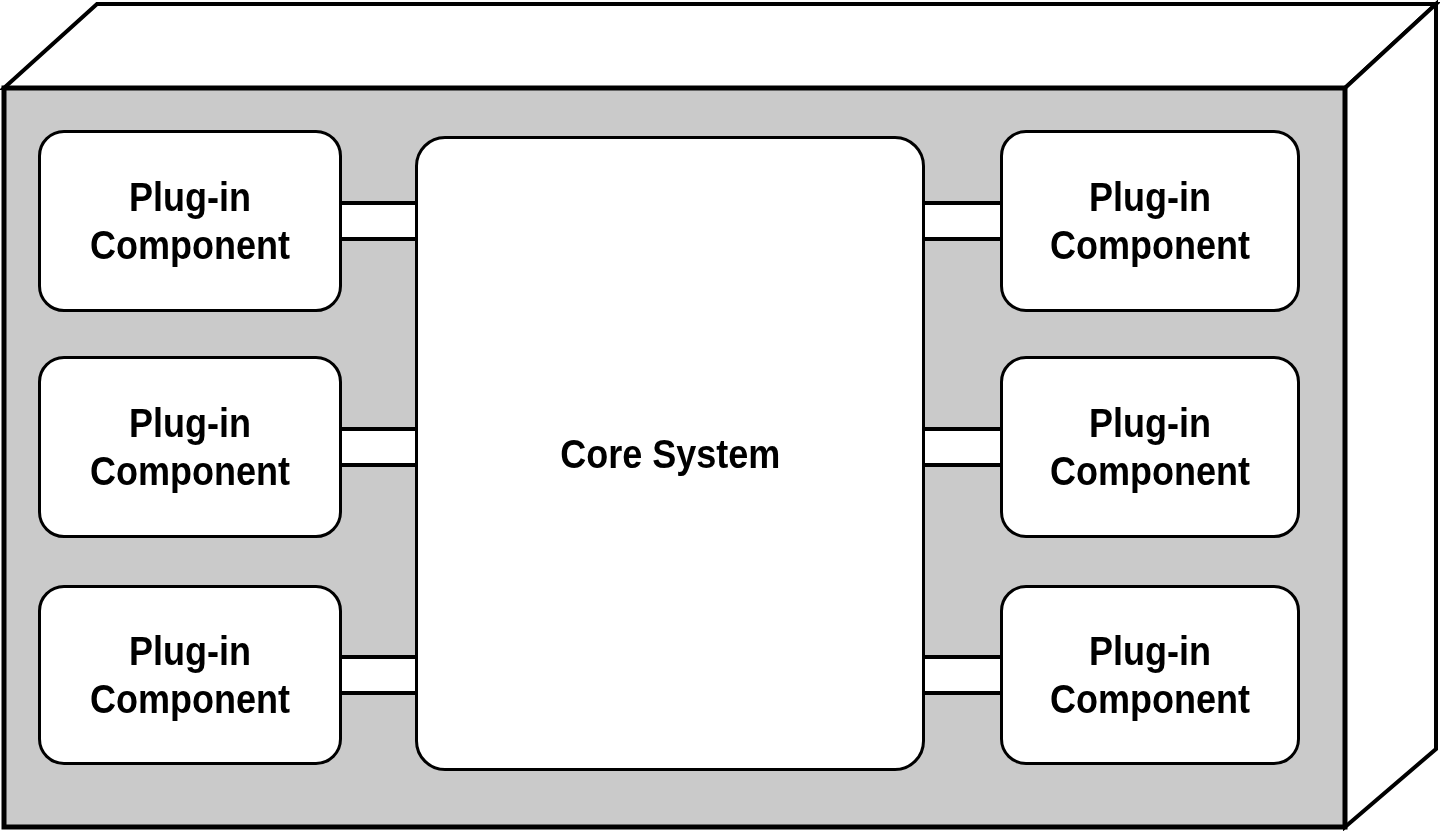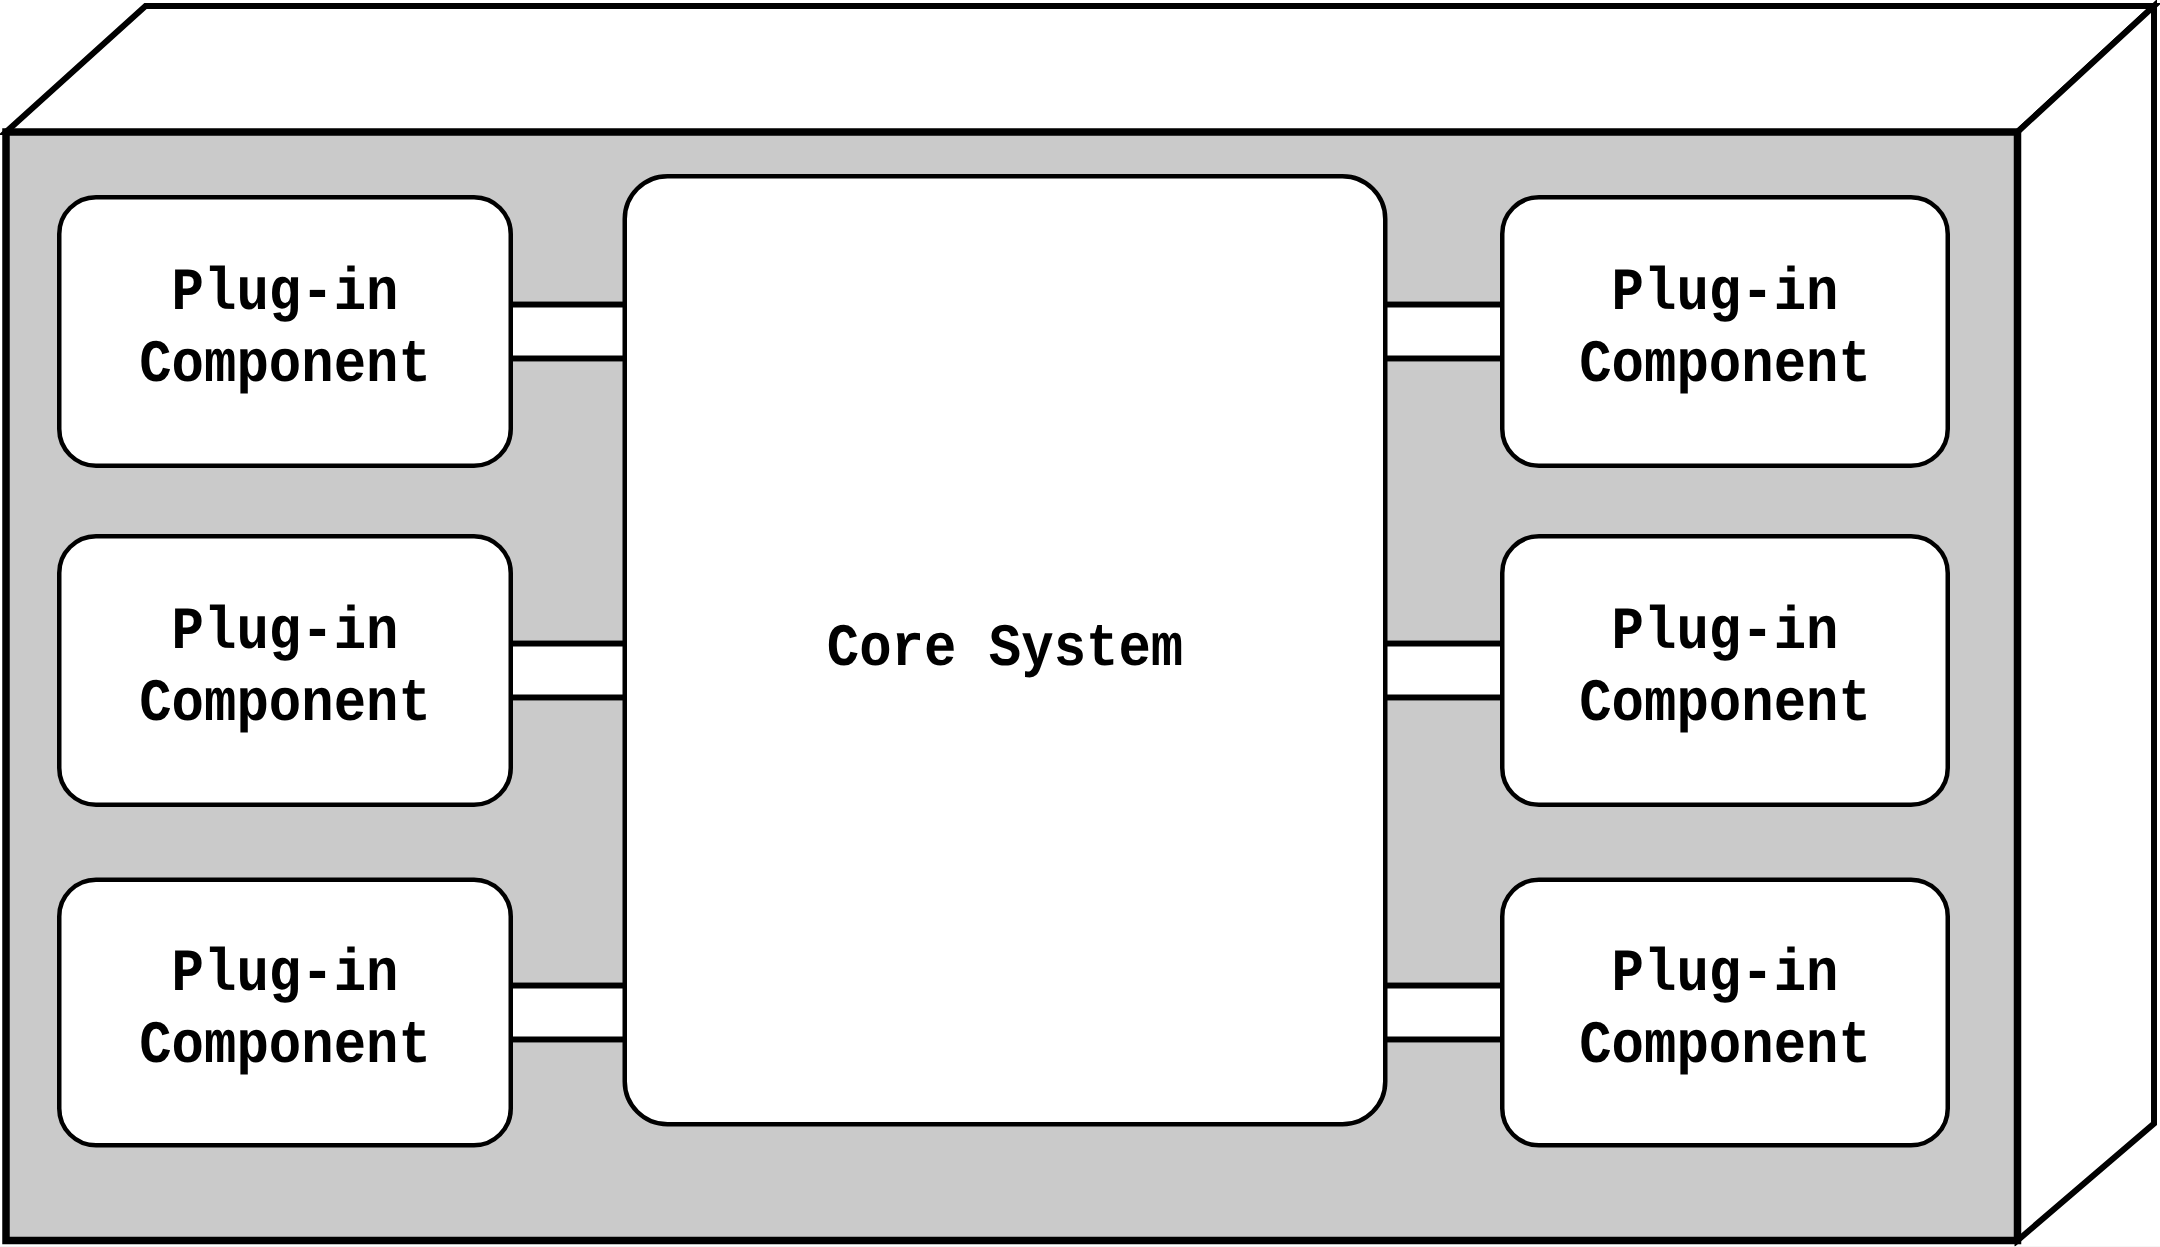--- a/index.html
+++ b/index.html
@@ -47,37 +47,36 @@
     border: 3px solid var(--line-black);
     border-radius: 26px;
     display: flex;
     align-items: center;
     justify-content: center;
     text-align: center;
     color: var(--line-black);
     font-weight: 600;
     font-size: 40px;
     line-height: 1.2;
-    font-family: Liberation Mono, monospace;
   }
   .node .label {
     display: inline-block;
     white-space: pre-line;
     transform: scaleX(0.9);
   }
 
   .col-left  { left: 38px;   width: 304px; }
   .col-right { left: 1000px; width: 300px; }
   .row-1 { top: 130px; height: 182px; }
   .row-2 { top: 356px; height: 182px; }
   .row-3 { top: 585px; height: 180px; }
 
   .core {
     left: 415px;
-    top: 116px;
+    top: 136px;
     width: 510px;
     height: 635px;
     border-radius: 30px;
   }
 </style>
 </head>
 <body>
 
 <div class="scene">
 

